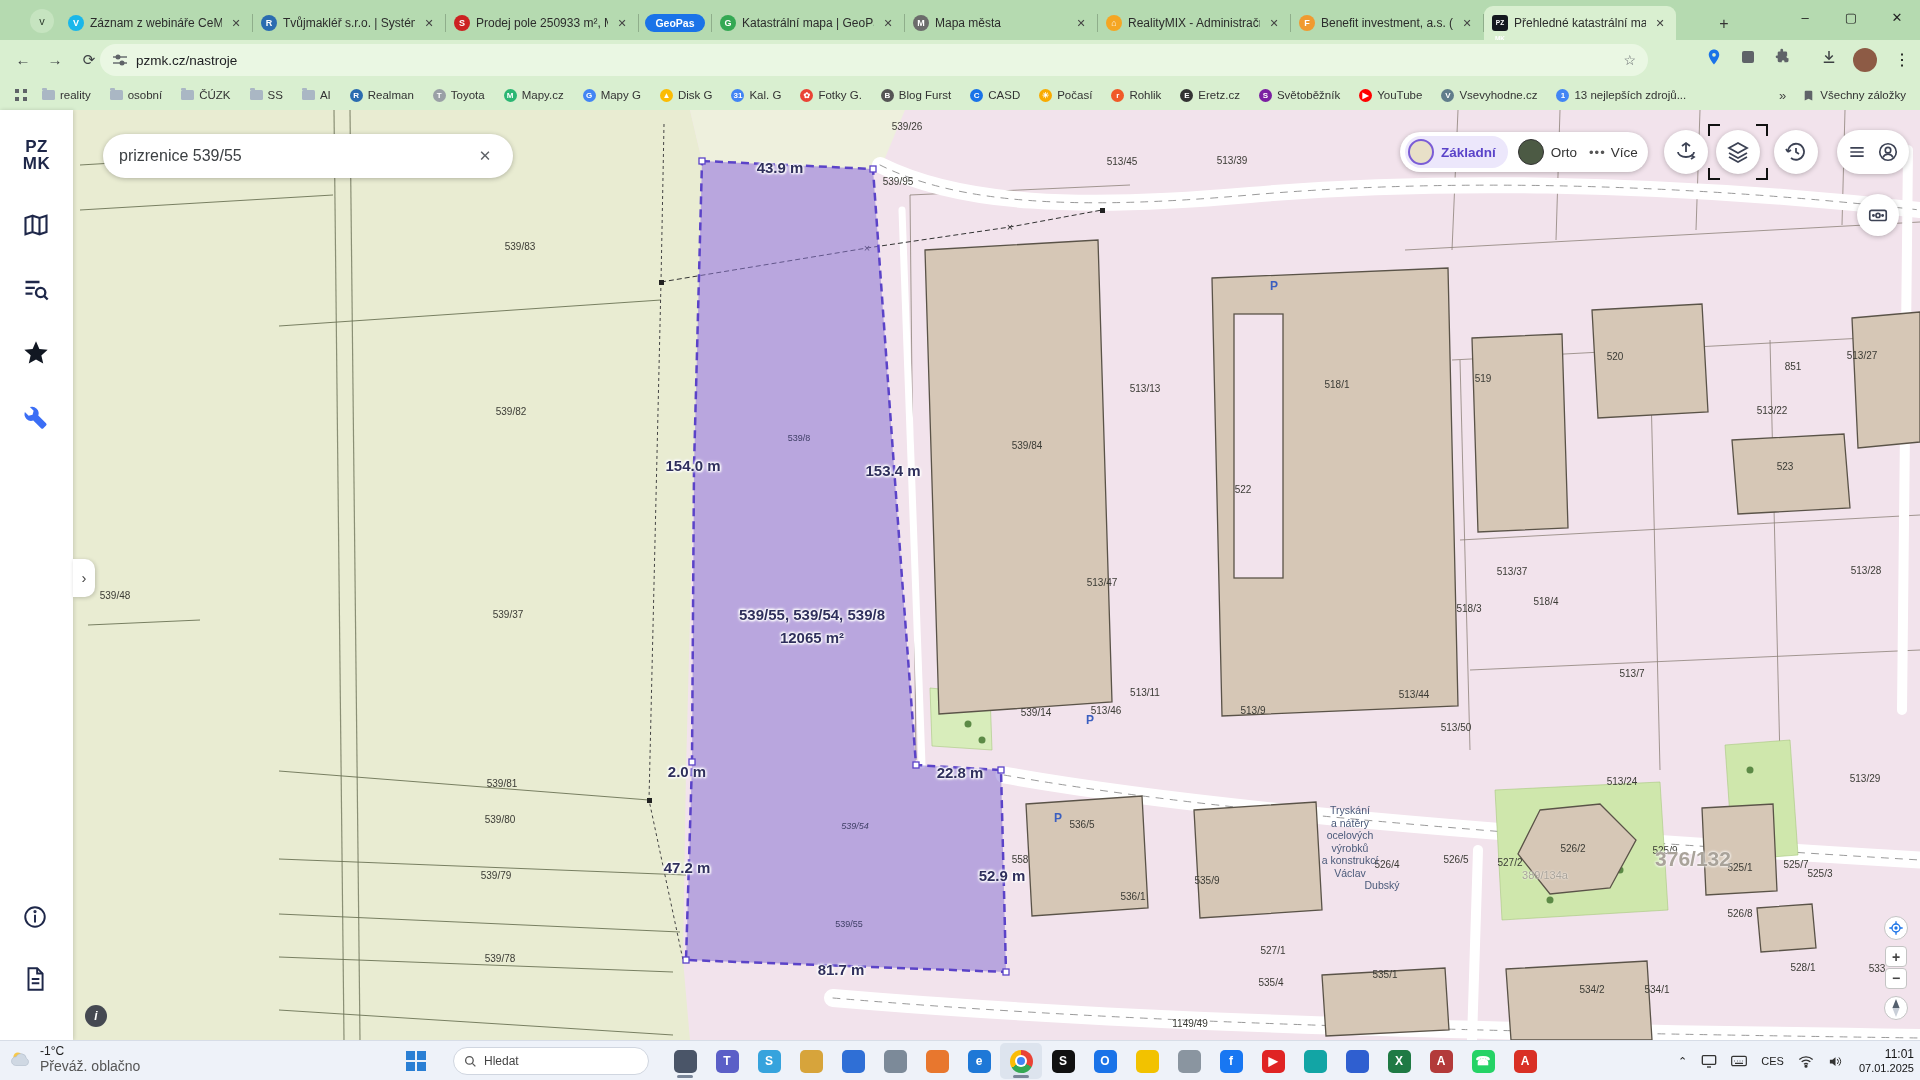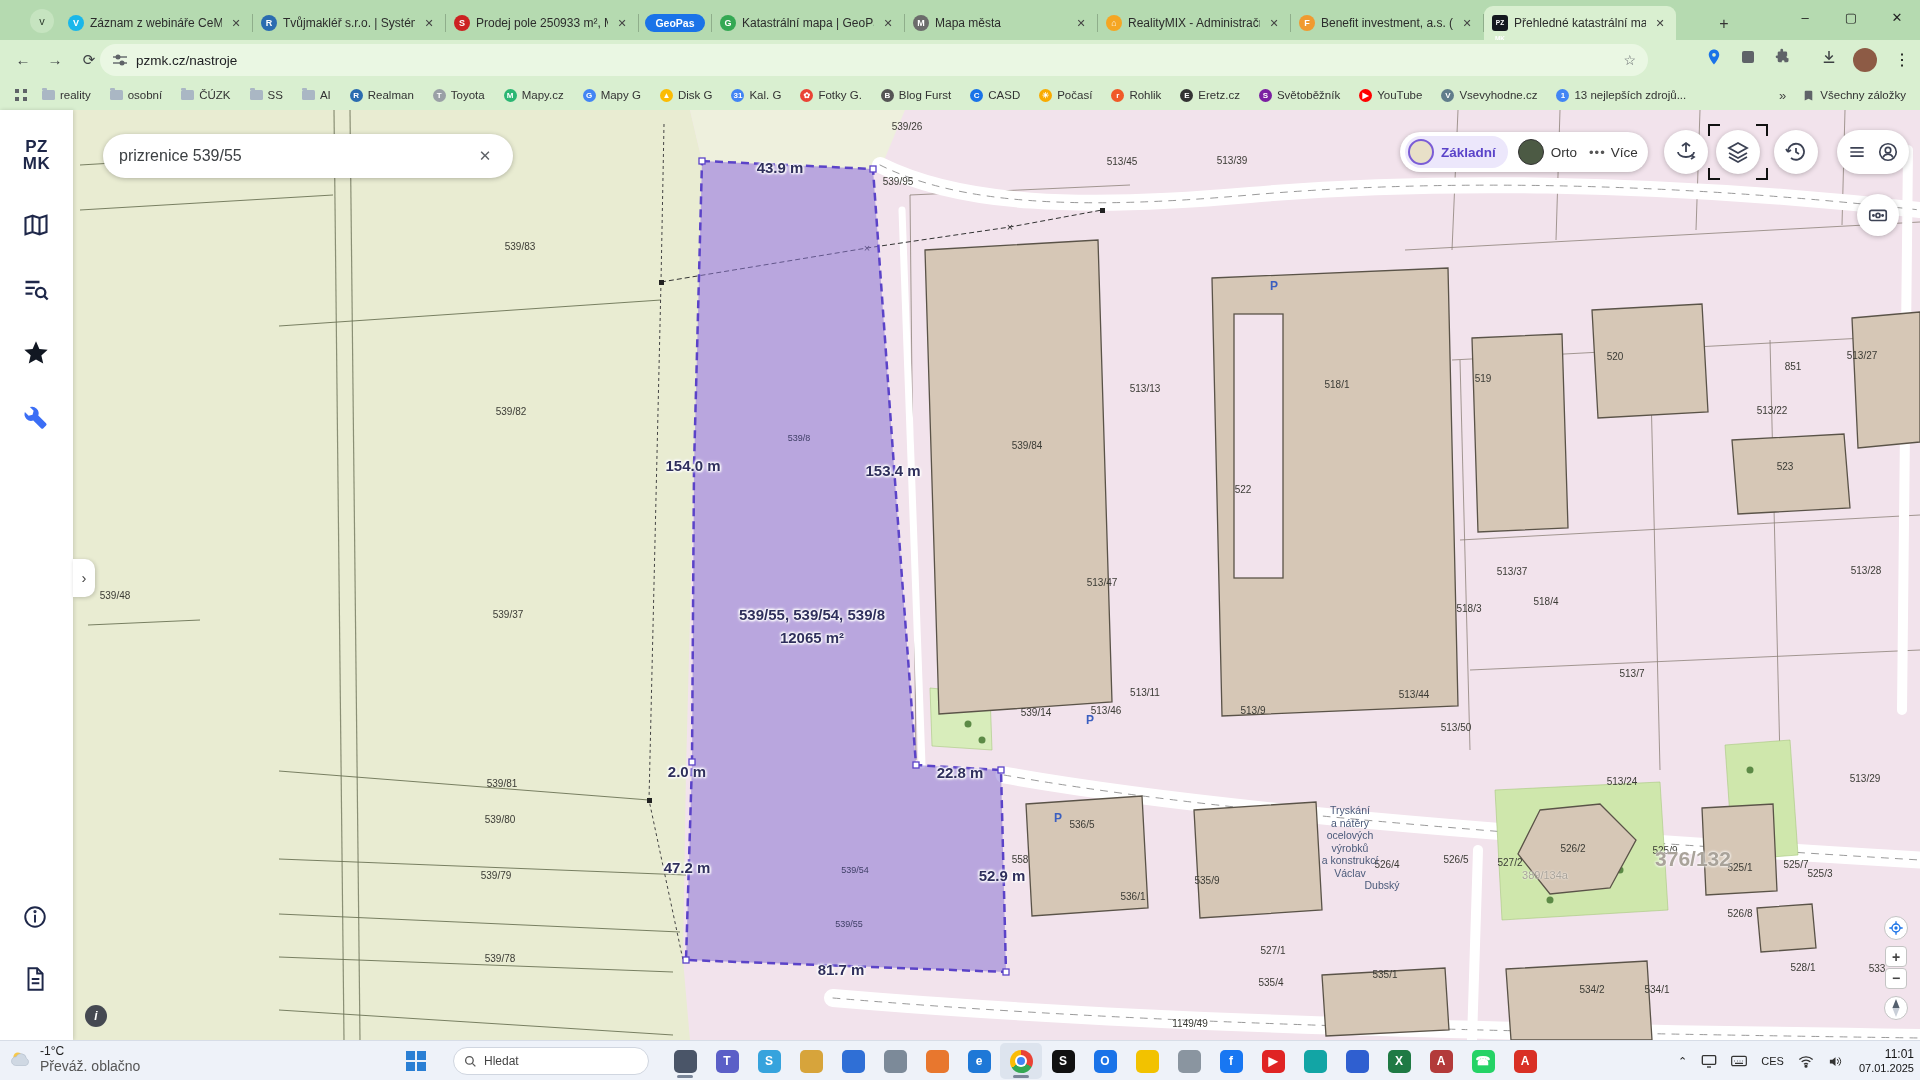--- a/index.html
+++ b/index.html
@@ -434,21 +434,21 @@
   <div id="map-labels">
       <div class="pl" style="left: 520px; top: 136px;">539/83</div>
       <div class="pl" style="left: 511px; top: 301px;">539/82</div>
       <div class="pl" style="left: 508px; top: 504px;">539/37</div>
       <div class="pl" style="left: 502px; top: 673px;">539/81</div>
       <div class="pl" style="left: 500px; top: 709px;">539/80</div>
       <div class="pl" style="left: 496px; top: 765px;">539/79</div>
       <div class="pl" style="left: 500px; top: 848px;">539/78</div>
       <div class="pl" style="left: 115px; top: 485px;">539/48</div>
       <div class="pp" style="left: 799px; top: 328px;">539/8</div>
-      <div class="pp" style="left: 855px; top: 760px;">539/54</div>
+      <div class="pp" style="left: 855px; top: 716px; font-style: italic;">539/54</div>
       <div class="pp" style="left: 849px; top: 814px;">539/55</div>
       <div class="pl" style="left: 907px; top: 16px;">539/26</div>
       <div class="pl" style="left: 898px; top: 71px;">539/95</div>
       <div class="pl" style="left: 1122px; top: 51px;">513/45</div>
       <div class="pl" style="left: 1232px; top: 50px;">513/39</div>
       <div class="pl" style="left: 1877px; top: 101px;">513/20</div>
       <div class="pl" style="left: 1145px; top: 278px;">513/13</div>
       <div class="pl" style="left: 1337px; top: 274px;">518/1</div>
       <div class="pl" style="left: 1483px; top: 268px;">519</div>
       <div class="pl" style="left: 1615px; top: 246px;">520</div>

